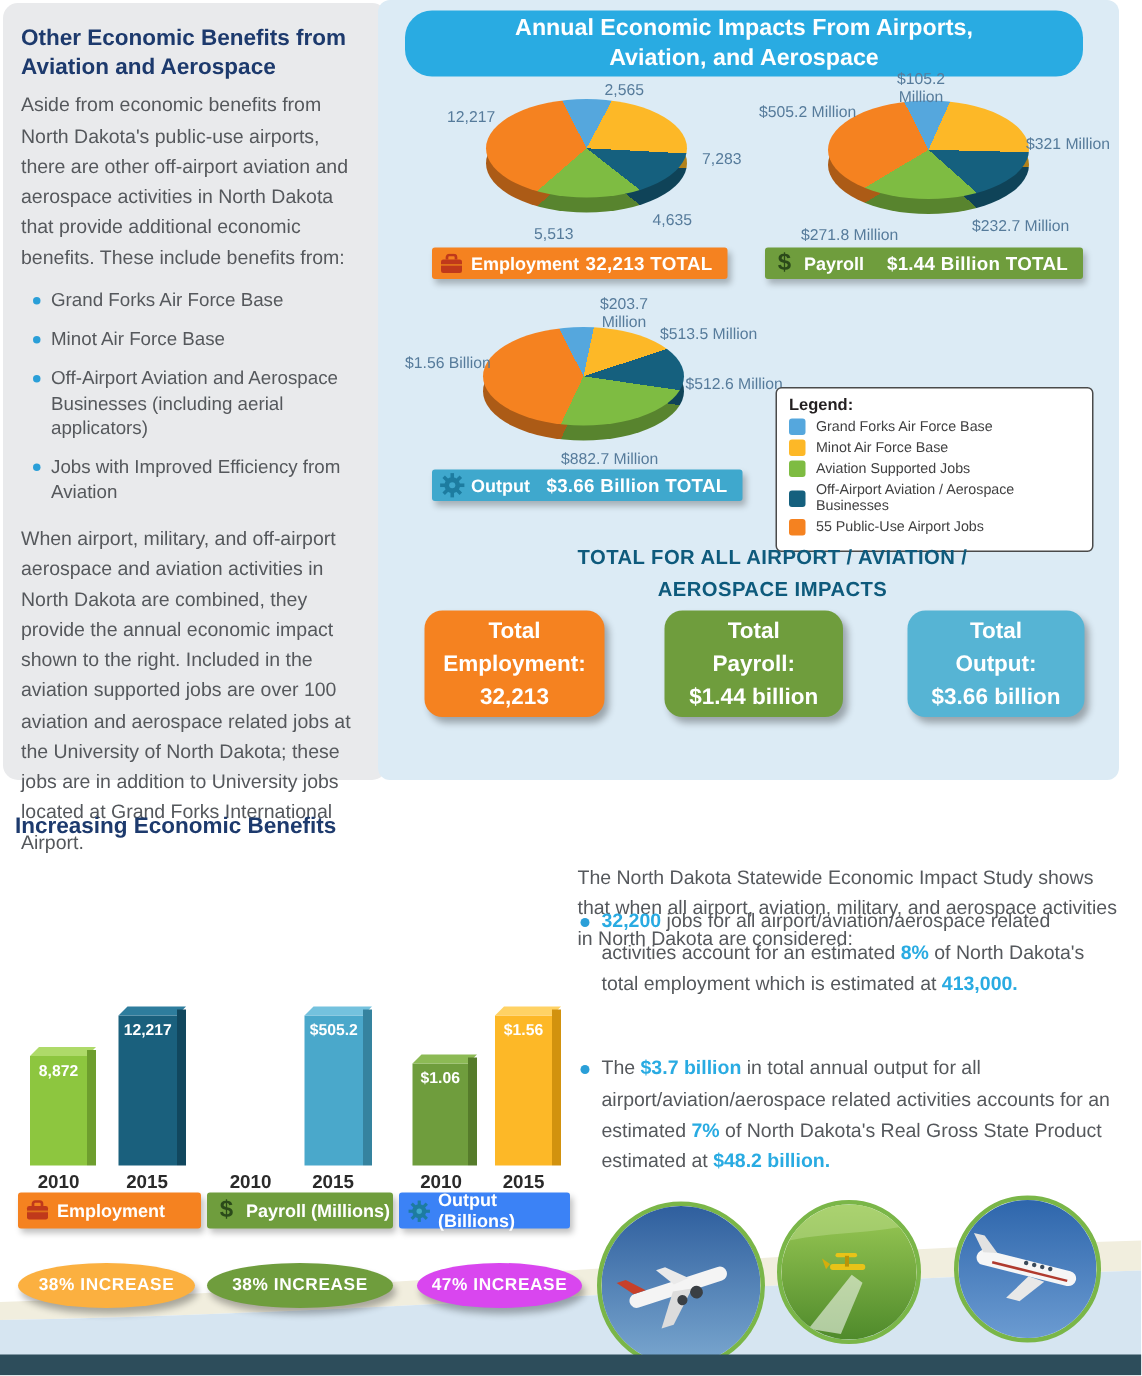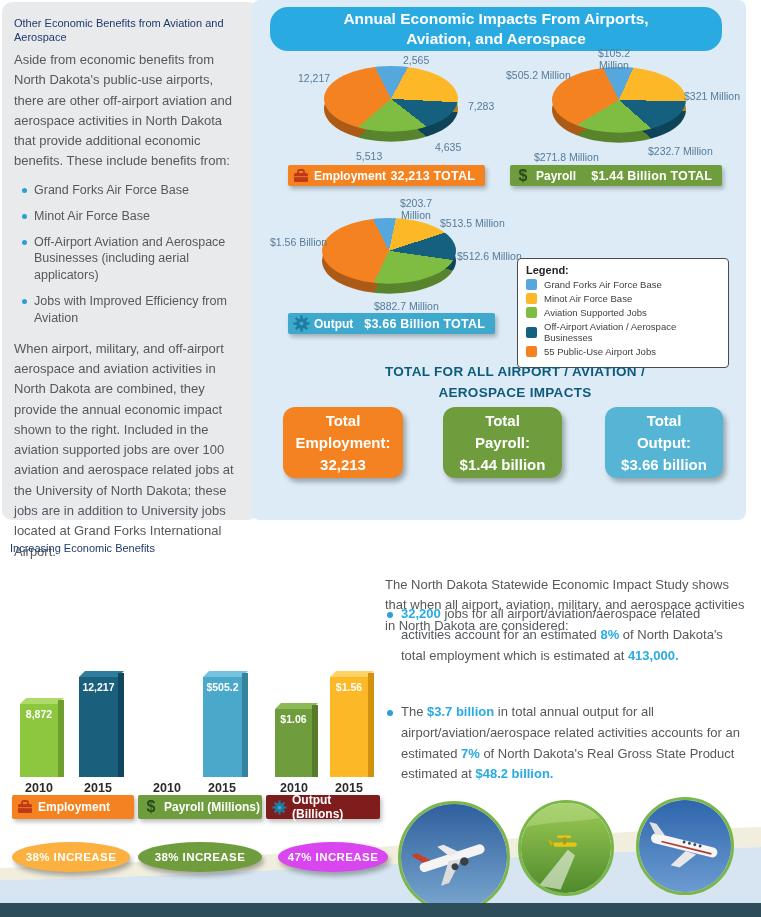--- a/index.html
+++ b/index.html
@@ -4,21 +4,21 @@
 <style>
   html,body{margin:0;padding:0;background:#fff;}
   .page{position:relative;width:761px;height:917px;background:#fff;overflow:hidden;
         font-family:"Liberation Sans","DejaVu Sans",sans-serif;}
   .abs{position:absolute;}
 
   
   .left-panel{left:2px;top:2px;width:256px;height:518px;background:#e9eaec;border-radius:10px;
               padding:14px 12px 0 12px;box-sizing:border-box;}
   .right-panel{left:252px;top:0;width:494px;height:520px;background:#dcebf5;border-radius:8px;}
-  .h-navy{color:#1d3a6d;font-weight:normal;font-size:11px;line-height:1.28;margin:0 0 6px 0;}
+  .h-navy{color:#1d3a6d;font-weight:bold;font-size:15px;line-height:1.28;margin:0 0 6px 0;}
   .body-txt{color:#55585c;font-size:13px;line-height:1.56;}
   .bullet{position:relative;padding-left:14px;margin:9px 0;color:#55585c;font-size:12.5px;line-height:1.35;}
   .bullet::before{content:"";position:absolute;left:2px;top:6px;width:5px;height:5px;border-radius:50%;background:#2a9fd8;}
 
   .banner{left:270px;top:7px;width:452px;height:44px;background:#29abe2;border-radius:18px;
           display:flex;align-items:center;justify-content:center;text-align:center;
           color:#fff;font-weight:bold;font-size:15.5px;line-height:1.3;padding:0 42px;box-sizing:border-box;}
 
   
   .pie-wrap{position:absolute;width:134px;height:76px;}
@@ -256,21 +256,21 @@
           <rect x="1" y="4" width="14" height="9" rx="1.5" fill="#c0391b"></rect>
           <rect x="1" y="7" width="14" height="1.2" fill="#e0701a"></rect>
         </svg>
     </span>
     <span class="tag-label">Employment</span>
   </div>
   <div class="tagbar mini-tagbar" style="left: 138px; width: 124px; background: rgb(111, 157, 61);">
     <span class="tag-icon dollar-glyph">$</span>
     <span class="tag-label">Payroll (Millions)</span>
   </div>
-  <div class="tagbar mini-tagbar" style="left: 266px; width: 114px; background: #7f1d1d;">
+  <div class="tagbar mini-tagbar" style="left: 266px; width: 114px; background: #3b82f6;">
     <span class="tag-icon">
       <svg width="15" height="15" viewBox="0 0 20 20">
           <g fill="#1d7ca0">
             <rect x="8.6" y="0.5" width="2.8" height="19"></rect>
             <rect x="8.6" y="0.5" width="2.8" height="19" transform="rotate(45 10 10)"></rect>
             <rect x="8.6" y="0.5" width="2.8" height="19" transform="rotate(90 10 10)"></rect>
             <rect x="8.6" y="0.5" width="2.8" height="19" transform="rotate(135 10 10)"></rect>
             <circle cx="10" cy="10" r="6.2"></circle>
           </g>
           <circle cx="10" cy="10" r="2.4" fill="#3fa8cd"></circle>

